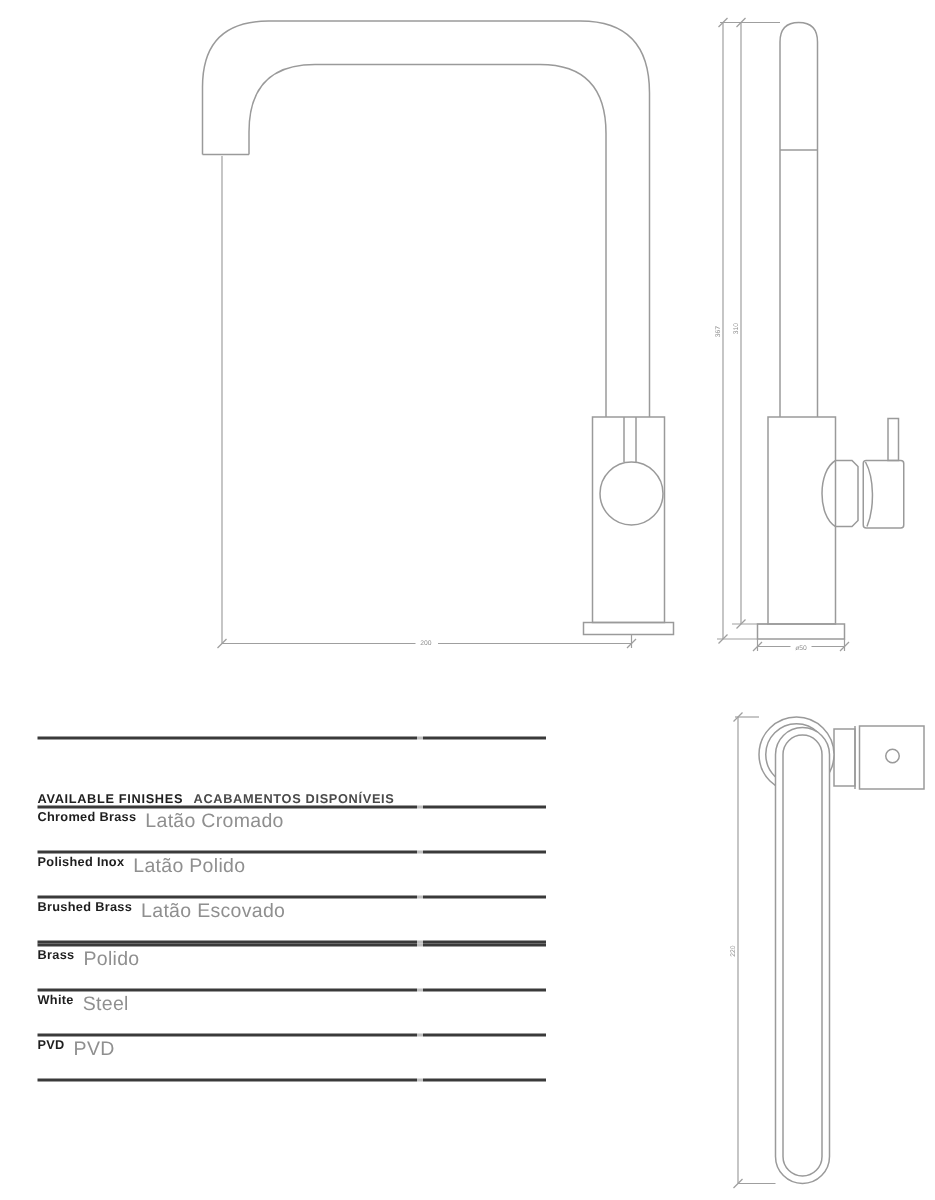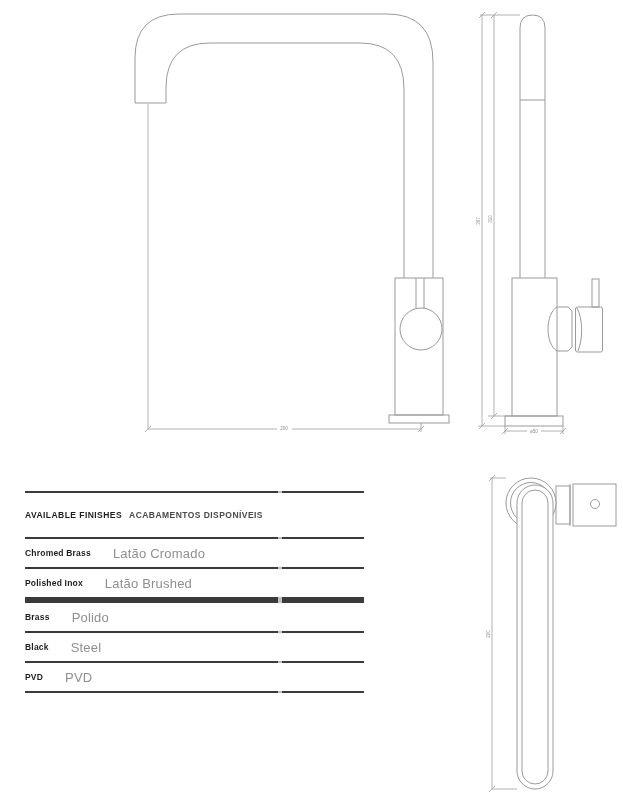--- a/index.html
+++ b/index.html
@@ -7,24 +7,24 @@
         font-family:"Liberation Sans",sans-serif;}
   svg{position:absolute;left:0;top:0;}
   svg .ln{stroke:#9a9a9a;stroke-width:1;fill:none;}
   svg .fw{fill:#ffffff;}
   svg .dim{stroke:#9f9f9f;stroke-width:0.8;fill:none;}
   svg text.dimtxt{font-family:"Liberation Sans",sans-serif;font-size:4.5px;fill:#8f8f8f;}
   svg rect.mask{fill:#ffffff;stroke:none;}
 
   .finishes{position:absolute;left:25px;top:491px;width:339px;}
   .rule{height:2px;background:linear-gradient(90deg,#3a3a3a 0 253px,#bfbfbf 253px 257px,#3a3a3a 257px 100%);}
-  .thead{height:44px;display:flex;align-items:center;gap:7px;}
+  .thead{height:44px;display:flex;align-items:flex-end;gap:7px;}
   .thead .en{font-weight:bold;font-size:8.5px;letter-spacing:.45px;color:#1e1e1e;}
   .thead .pt{font-size:8.5px;letter-spacing:.45px;color:#4a4a4a;font-weight:bold;}
-  .frow{height:28px;display:flex;align-items:center;gap:22px;}
+  .frow{height:28px;display:flex;align-items:flex-start;gap:6px;}
   .frow .en{font-weight:bold;font-size:8.5px;letter-spacing:.2px;color:#1e1e1e;}
   .frow .pt{font-size:13px;letter-spacing:.2px;color:#8f8f8f;}
 </style>
 </head>
 <body>
 
 <div id="page">
 
   <svg width="623" height="800" viewBox="0 0 623 800">
 
@@ -105,36 +105,40 @@
     <div class="rule"></div>
 
     <div class="frow">
       <span class="en">Chromed Brass</span>
       <span class="pt">Latão Cromado</span>
     </div>
     <div class="rule"></div>
 
     <div class="frow">
       <span class="en">Polished Inox</span>
-      <span class="pt">Latão Brushed</span>
+      <span class="pt">Latão Polido</span>
     </div>
     <div class="rule"></div>
 
+    <div class="frow">
+      <span class="en">Brushed Brass</span>
+      <span class="pt">Latão Escovado</span>
+    </div>
     <div class="rule"></div>
 
     <div class="rule"></div>
 
     <div class="frow">
       <span class="en">Brass</span>
       <span class="pt">Polido</span>
     </div>
     <div class="rule"></div>
 
     <div class="frow">
-      <span class="en">Black</span>
+      <span class="en">White</span>
       <span class="pt">Steel</span>
     </div>
     <div class="rule"></div>
 
     <div class="frow">
       <span class="en">PVD</span>
       <span class="pt">PVD</span>
     </div>
     <div class="rule"></div>
   </div>

